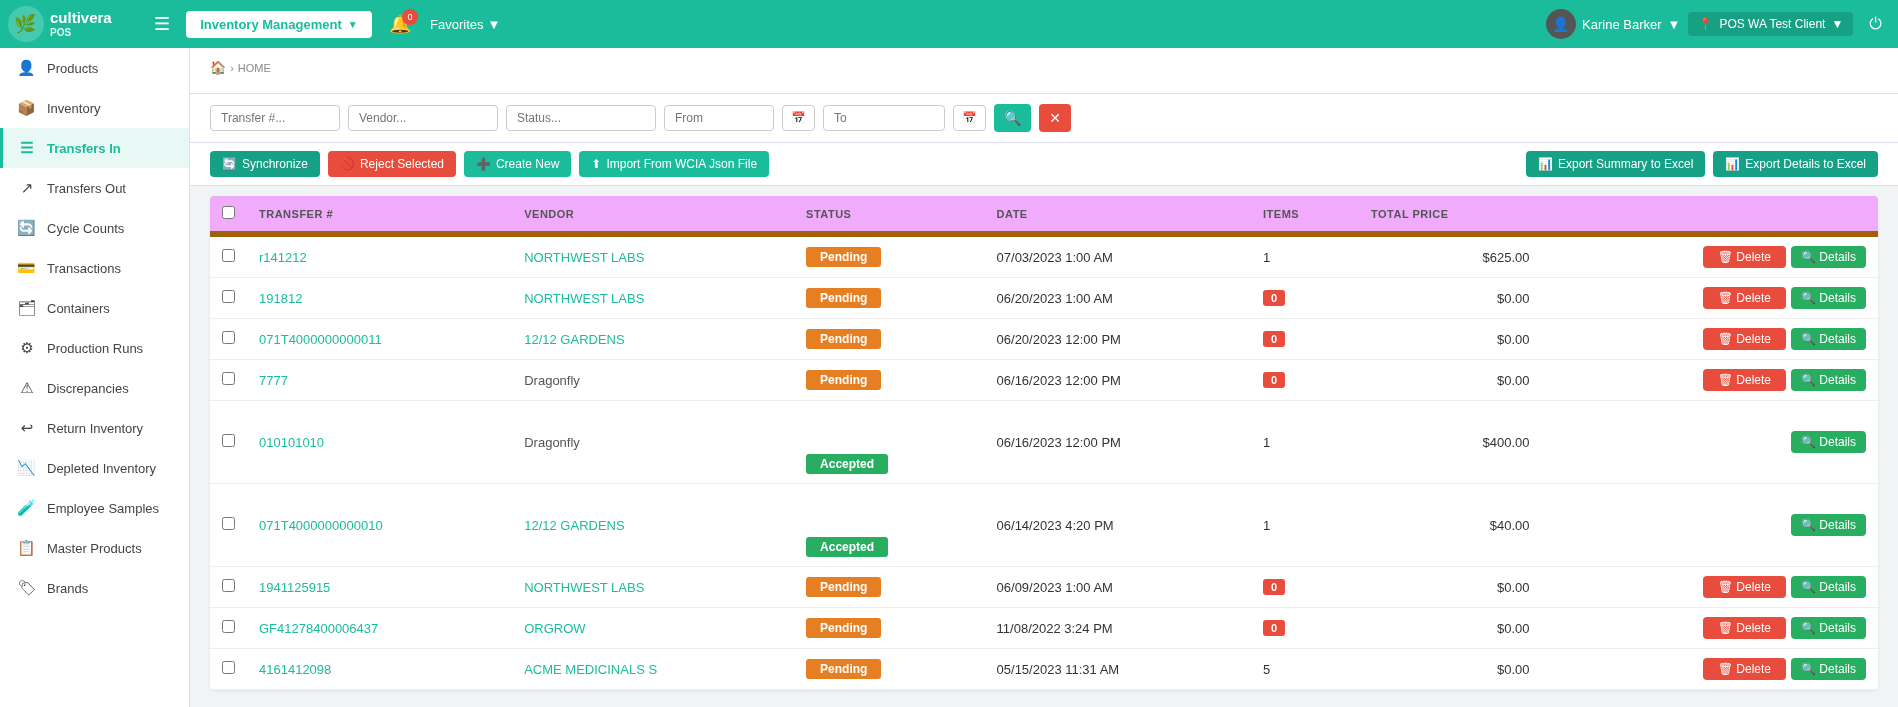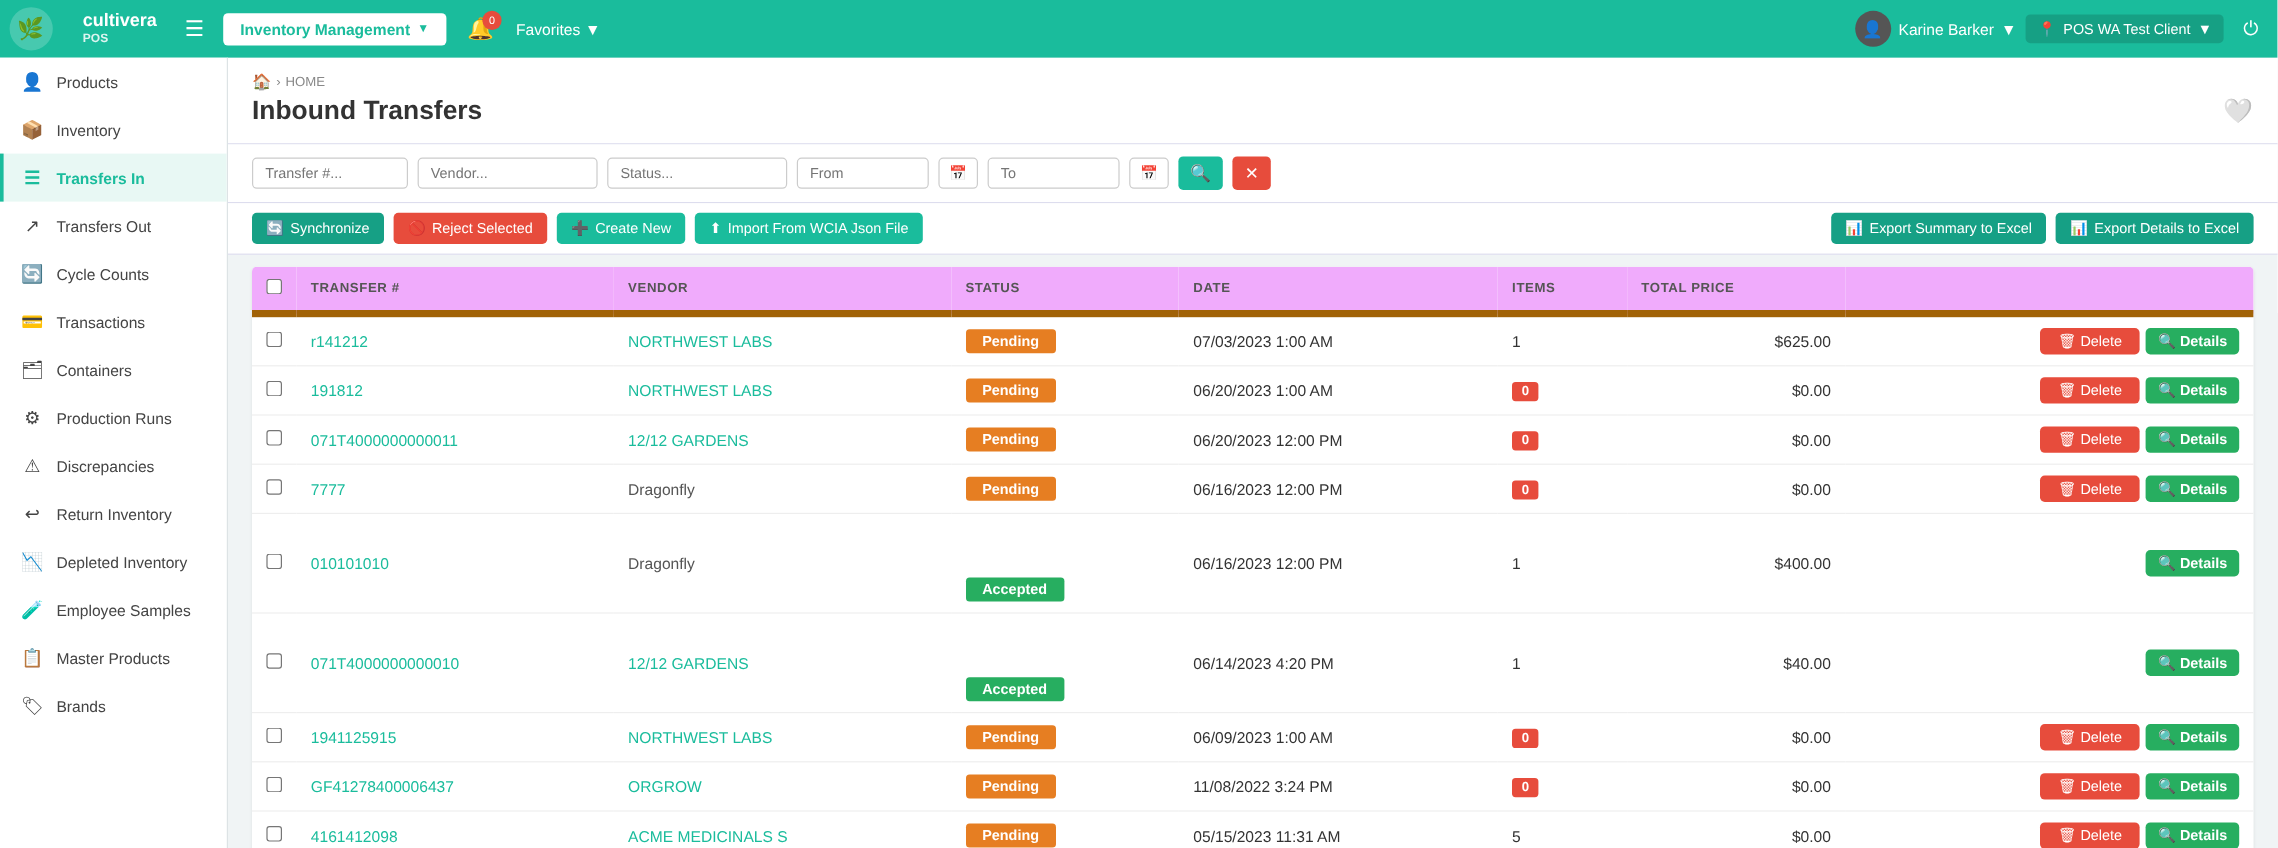--- a/index.html
+++ b/index.html
@@ -2,21 +2,21 @@
 <html><head>
   <meta charset="utf-8">
   <style>
     * { box-sizing: border-box; margin: 0; padding: 0; }
     body { font-family: -apple-system, BlinkMacSystemFont, 'Segoe UI', sans-serif; font-size: 13px; background: #f0f4f5; color: #333; display: flex; flex-direction: column; height: 100vh; overflow: hidden; }
 
     
     .top-nav { background: #1abc9c; display: flex; align-items: center; height: 48px; padding: 0 8px; gap: 8px; flex-shrink: 0; }
     .logo-area { display: flex; align-items: center; gap: 6px; color: white; font-weight: bold; font-size: 14px; min-width: 130px; }
     .logo-icon { width: 36px; height: 36px; background: rgba(255,255,255,0.2); border-radius: 50%; display: flex; align-items: center; justify-content: center; color: white; font-size: 18px; }
-    .logo-text { line-height: 1.1; margin-left: 19px; }
+    .logo-text { line-height: 1.1; }
     .logo-text .brand { font-size: 15px; font-weight: 700; }
     .logo-text .sub { font-size: 10px; opacity: 0.85; }
     .hamburger-btn { color: white; background: none; border: none; cursor: pointer; font-size: 18px; padding: 4px 8px; }
     .nav-dropdown { background: #fff; color: #1abc9c; border: none; padding: 6px 14px; border-radius: 4px; font-size: 13px; font-weight: 600; cursor: pointer; display: flex; align-items: center; gap: 6px; }
     .nav-dropdown .arrow { font-size: 10px; }
     .nav-bell { position: relative; color: white; padding: 4px 10px; cursor: pointer; font-size: 18px; }
     .bell-badge { position: absolute; top: 0; right: 4px; background: #e74c3c; color: white; border-radius: 50%; width: 16px; height: 16px; font-size: 9px; display: flex; align-items: center; justify-content: center; }
     .nav-favorites { color: white; background: none; border: none; cursor: pointer; font-size: 13px; display: flex; align-items: center; gap: 4px; }
     .nav-spacer { flex: 1; }
     .nav-user { display: flex; align-items: center; gap: 6px; color: white; cursor: pointer; }
@@ -64,21 +64,21 @@
     tbody td { padding: 9px 12px; vertical-align: middle; font-size: 13px; }
     .transfer-link { color: #1abc9c; cursor: pointer; text-decoration: none; }
     .vendor-link { color: #1abc9c; cursor: pointer; }
     .badge { display: inline-block; padding: 3px 14px; border-radius: 3px; font-size: 12px; font-weight: 600; color: white; min-width: 75px; text-align: right; }
     .badge-pending { background: #e67e22; }
     .badge-accepted { background: #27ae60; margin-top: 44px; }
     .items-badge { background: #e74c3c; color: white; border-radius: 3px; padding: 2px 7px; font-size: 11px; font-weight: 700; display: inline-block; min-width: 22px; text-align: center; }
     .items-num { font-size: 13px; }
     .price { text-align: right; color: #333; }
     .btn-delete { background: #e74c3c; color: white; border: none; padding: 4px 15px; border-radius: 4px; cursor: pointer; font-size: 12px; display: inline-flex; align-items: center; gap: 4px; }
-    .btn-details { background: #27ae60; color: white; border: none; padding: 4px 10px; border-radius: 4px; cursor: pointer; font-size: 12px; display: inline-flex; align-items: center; gap: 4px; font-weight: bold; }
+    .btn-details { background: #27ae60; color: white; border: none; padding: 4px 10px; border-radius: 4px; cursor: pointer; font-size: 12px; display: inline-flex; align-items: center; gap: 4px; }
     .action-cell { display: flex; gap: 5px; justify-content: flex-end; }
     input[type=checkbox] { cursor: pointer; }
   </style>
 </head>
 <body>
 
 <div class="top-nav">
   <div class="logo-area">
     <div class="logo-icon">🌿</div>
     <div class="logo-text">
@@ -175,33 +175,29 @@
   </div>
 
   <div class="content">
 
     <div class="content-header">
       <div class="breadcrumb">
         <span class="breadcrumb-home">🏠</span>
         <span>›</span>
         <span>HOME</span>
       </div>
-      <div class="page-title">
-        <span>Inbound Transfers</span>
-        <span class="heart-btn">🤍</span>
-      </div>
     </div>
 
     <div class="toolbar">
       <input class="filter-input" style="width: 130px;" placeholder="Transfer #...">
       <input class="filter-input" style="width: 150px;" placeholder="Vendor...">
       <input class="filter-input" style="width: 150px;" placeholder="Status...">
       <input class="filter-input" style="width: 110px;" placeholder="From">
       <button class="cal-btn">📅</button>
-      <input class="filter-input" style="width: 110px;" placeholder="To">
+      <input class="filter-input" style="width: 122px;" placeholder="To">
       <button class="cal-btn">📅</button>
       <button class="filter-btn-search">🔍</button>
       <button class="filter-btn-clear">✕</button>
     </div>
 
     <div class="action-row">
       <button class="btn-sync">
         <span>🔄</span>
         <span>Synchronize</span>
       </button>

